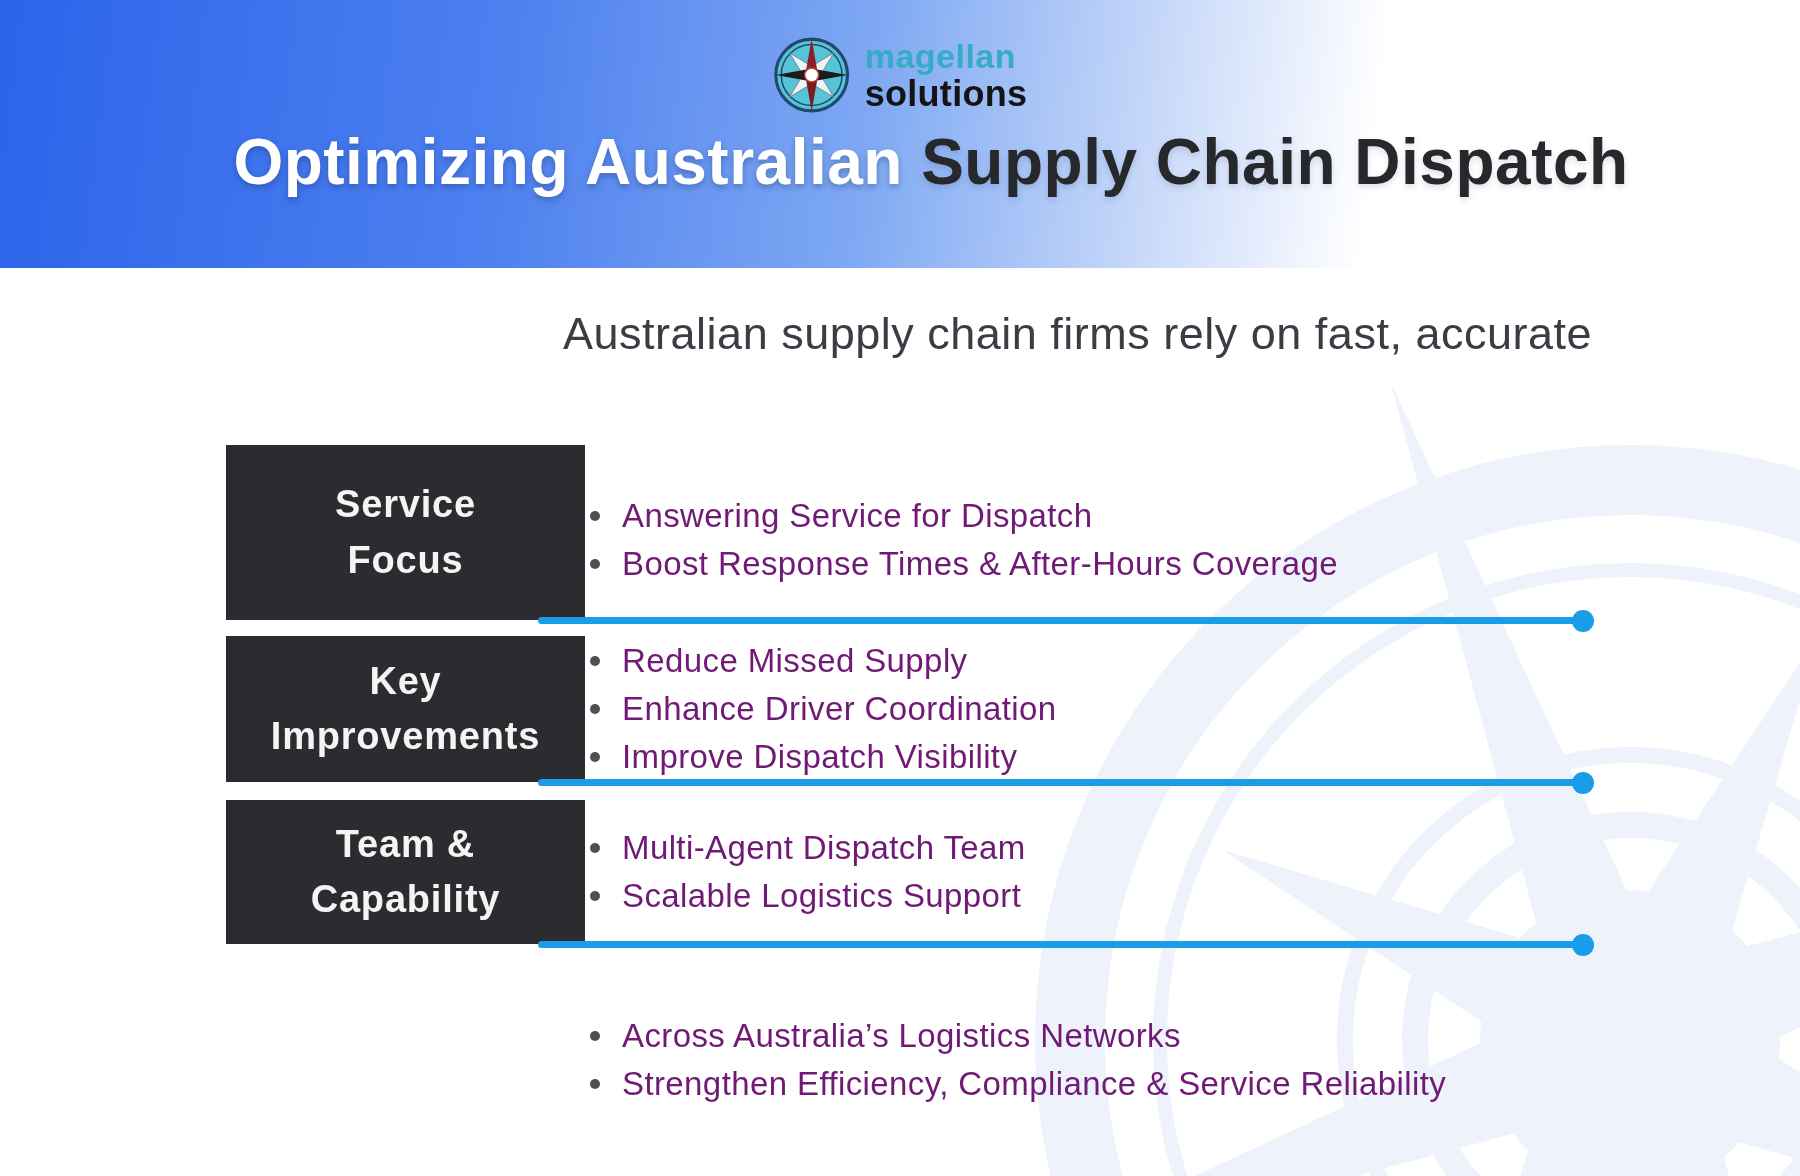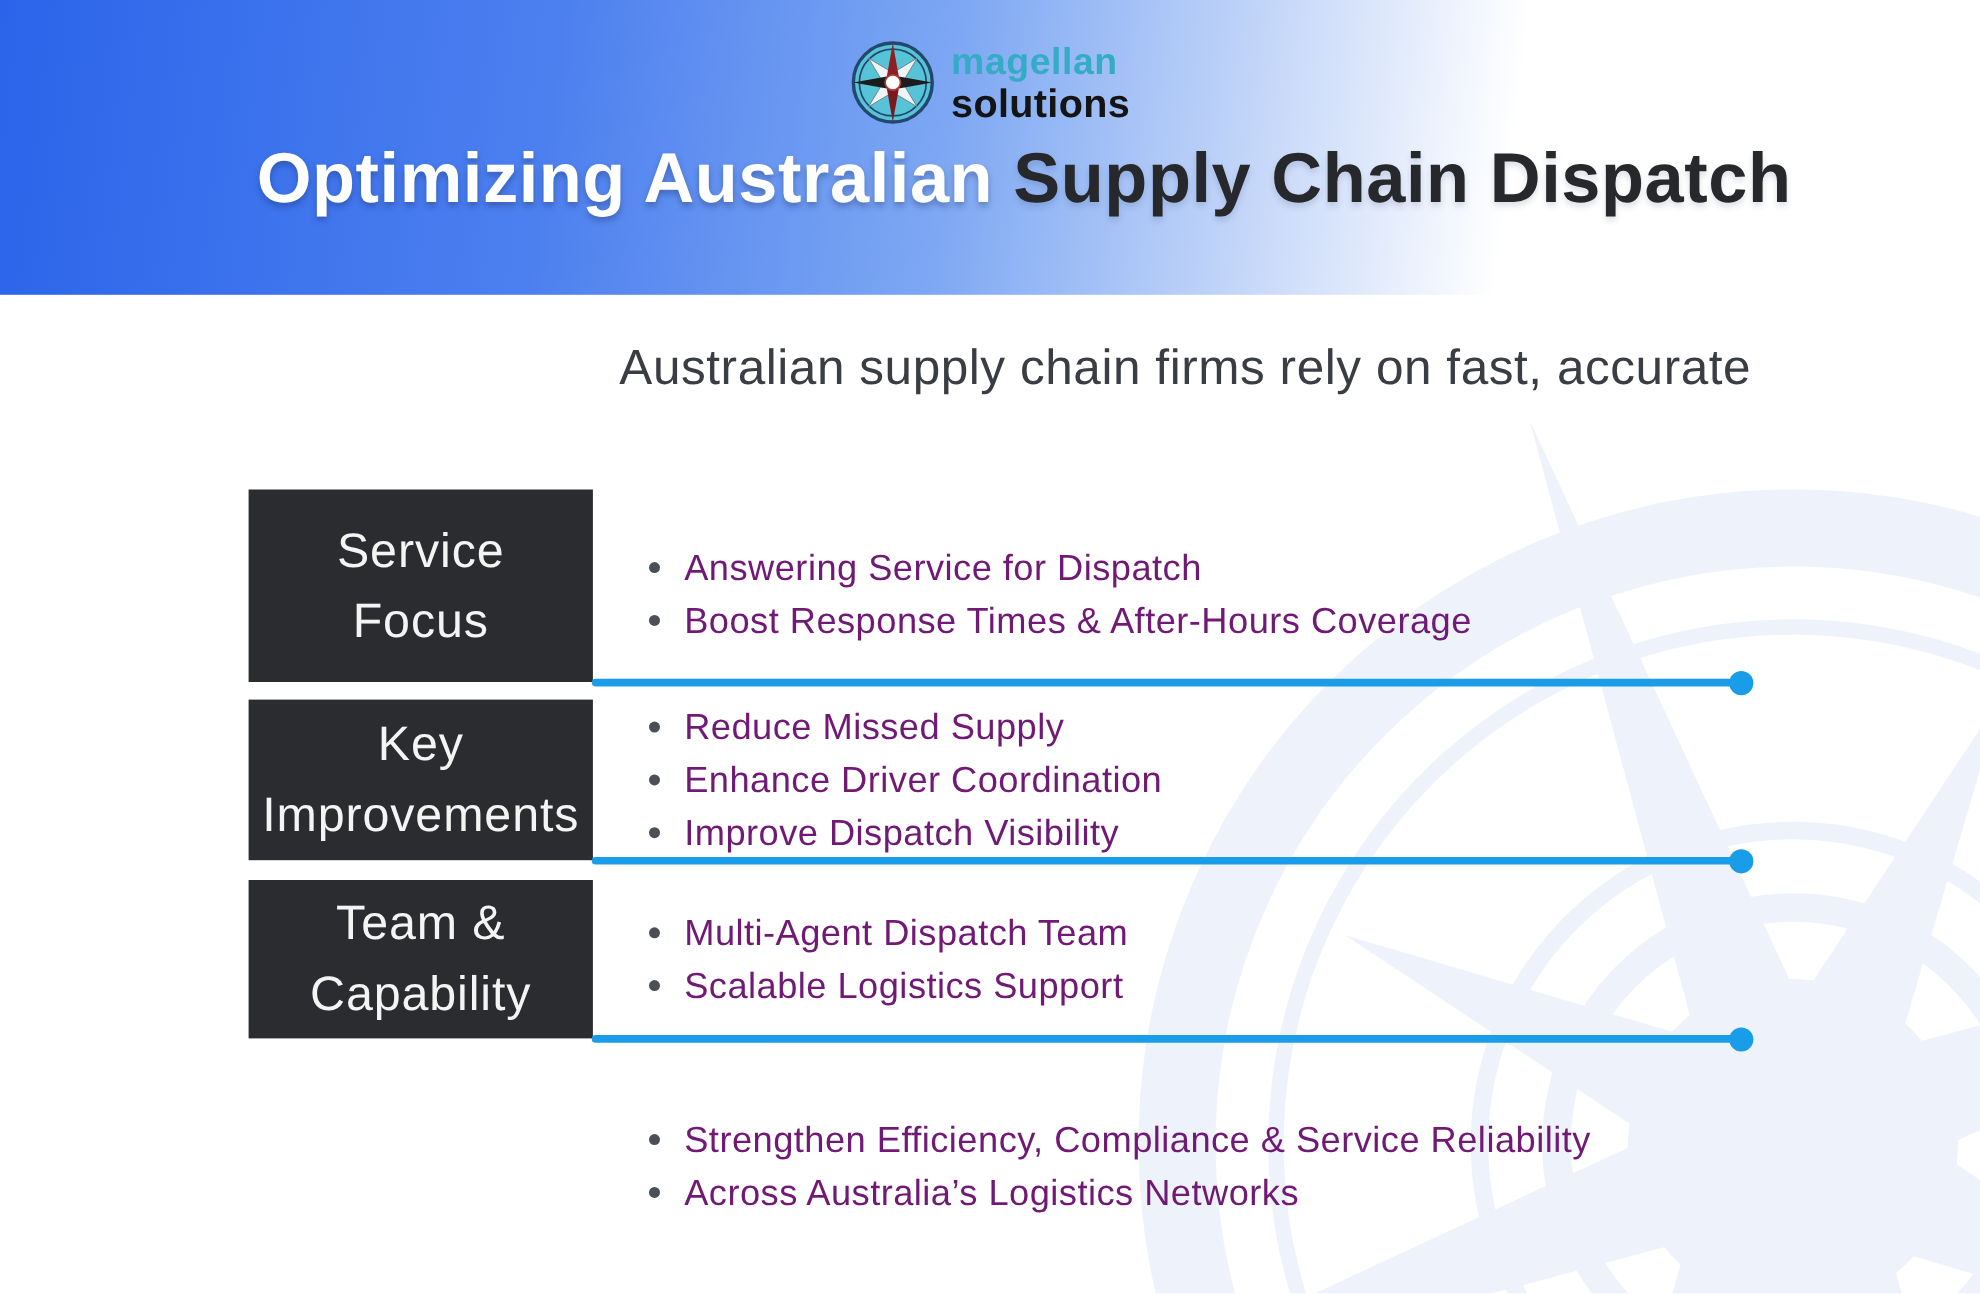--- a/index.html
+++ b/index.html
@@ -22,23 +22,23 @@
   .title .light{color:#ffffff; text-shadow:0 3px 6px rgba(20,40,90,.35);}
   .title .dark{color:#26282b; text-shadow:0 3px 6px rgba(20,40,90,.15);}
 
   
   .subtitle{position:relative; z-index:1; margin:28px 208px 0 0; text-align:right;
     font-size:45px; line-height:75px; color:#3a3e44; letter-spacing:.5px;}
 
   
   .rows{position:absolute; top:445px; left:226px; width:1420px; z-index:1;}
   .row{position:relative;}
-  .row .label{width:313px; background:#2a2c2f; color:#f4f4f4; font-size:44px;
+  .row .label{width:359px; background:#2a2c2f; color:#f4f4f4; font-size:38px;
     line-height:1.45; letter-spacing:.8px; display:flex; align-items:center;
-    justify-content:center; text-align:center; white-space:pre-line; height:100%;}
+    justify-content:center; text-align:center; white-space:pre-line; height:100%;font-weight:bold;}
   .row-1{height:175px; margin-bottom:16px;}
   .row-2{height:146px; margin-bottom:18px;}
   .row-3{height:144px; margin-bottom:25px;}
   .row-4{height:181px;}
   .row-4 .label{border-bottom-left-radius:157px 92px; border-bottom-right-radius:157px 92px;
     padding-bottom:26px; box-sizing:border-box;}
   .accent{position:absolute; left:312px; bottom:-4px; width:1046px; height:7px;
     background:#199de9; border-radius:4px;}
   .accent::after{content:''; position:absolute; right:-10px; top:50%;
     transform:translateY(-50%); width:22px; height:22px; border-radius:50%; background:#199de9;}
@@ -120,19 +120,19 @@
 Capability</div>
       <ul>
           <li>Multi-Agent Dispatch Team</li>
           <li>Scalable Logistics Support</li>
         </ul>
       <div class="accent"></div>
     </div>
 
     <div class="row row-4">
       <ul>
+          <li>Across Australia’s Logistics Networks</li>
           <li>Strengthen Efficiency, Compliance &amp; Service Reliability</li>
-          <li>Across Australia’s Logistics Networks</li>
         </ul>
     </div>
 
   </div>
 </div>
 
 </body></html>

